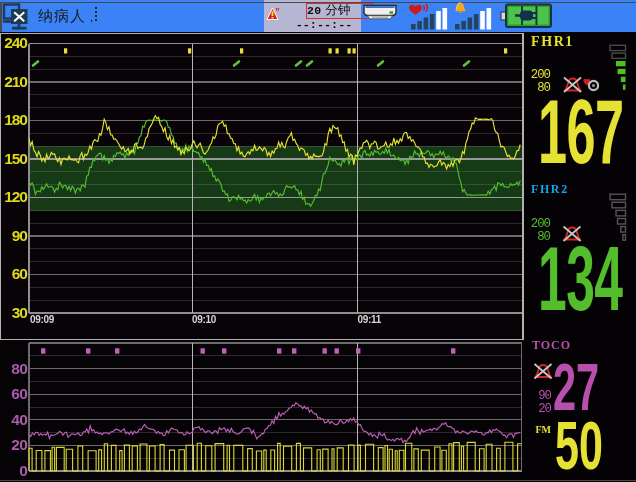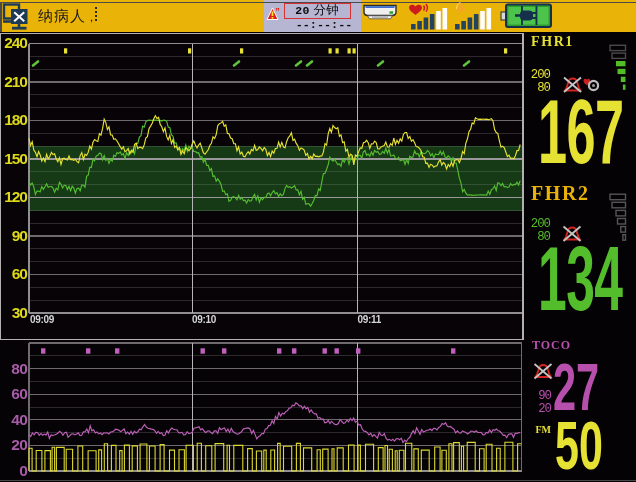--- a/index.html
+++ b/index.html
@@ -1,25 +1,25 @@
 <!DOCTYPE html>
 <html><head>
 <meta charset="utf-8">
 <style>
 html,body{margin:0;padding:0;background:#000;}
 #screen{position:relative;width:636px;height:482px;background:#060306;overflow:hidden;
   font-family:"Liberation Sans",sans-serif;}
 
-#topbar{position:absolute;left:0;top:0;width:636px;height:32px;background:#eab308;}
+#topbar{position:absolute;left:0;top:0;width:636px;height:32px;background:#3b82f6;}
 #topbar .lav{position:absolute;left:264px;top:0;width:97px;height:32px;background:#b6b5d2;}
 #topbar .topline{position:absolute;left:0;top:2px;width:636px;height:1px;background:#4a4a4a;}
 #admtxt{position:absolute;left:38px;top:7px;font-size:15px;color:#1a1a1a;letter-spacing:1px;}
 #itxt{position:absolute;left:95px;top:7px;width:2.2px;height:14px;border-left:2.2px dotted #2a2a2a;}
-#redbox{position:absolute;left:284px;top:3px;width:66.5px;height:15.5px;border:1.5px solid #d83030;box-sizing:border-box;
-  font-size:12.5px;color:#0a0a0a;text-align:center;line-height:12px;letter-spacing:0.3px;white-space:nowrap;}
+#redbox{position:absolute;left:306px;top:3px;width:66.5px;height:15.5px;border:1.5px solid #d83030;box-sizing:border-box;
+  font-size:12.5px;color:#0a0a0a;text-align:left;line-height:12px;letter-spacing:0.3px;white-space:nowrap;}
 #dashes{position:absolute;left:291px;top:17.5px;width:66px;text-align:center;font-size:11.8px;font-weight:bold;color:#0a0a0a;
   font-family:"Liberation Mono",monospace;letter-spacing:0px;}
 #datetxt{position:absolute;right:1.5px;top:4.2px;text-align:right;font-family:"Liberation Mono",monospace;
   font-weight:bold;font-size:11.5px;color:#0a0a0a;line-height:12.1px;}
 
 #mainbox{position:absolute;left:0;top:33px;width:524px;height:307px;background:#070307;
   border:1.5px solid #b3b0b0;border-right-width:2px;box-sizing:border-box;}
 #greenband{position:absolute;left:29px;top:146.2px;width:492.5px;height:64.1px;background:#163916;}
 .ylab{position:absolute;width:26px;text-align:right;left:1px;font-size:15.5px;font-weight:bold;color:#ddd919;
   letter-spacing:-1px;line-height:1;}
@@ -126,21 +126,21 @@
   <div class="tlab" style="left:30px">09:09</div>
   <div class="tlab" style="left:192px">09:10</div>
   <div class="tlab" style="left:357.5px">09:11</div>
 
   <div id="rpanel"></div>
   <div class="plab" style="left:531px;top:33.5px;font-size:14px;color:#e6e233;letter-spacing:1.6px;">FHR1</div>
   <div class="lim" style="left:523px;top:68.8px;color:#e6e233;">200</div>
   <div class="lim" style="left:523px;top:81.8px;color:#e6e233;">80</div>
   <div class="bignum" style="left:537.5px;top:85.5px;font-size:91.5px;color:#e6e233;transform:scaleX(0.571);letter-spacing:-1px;">167</div>
 
-  <div class="plab" style="left:531px;top:182px;font-size:20px;color:#eab308;letter-spacing:1.6px;">FHR2</div>
+  <div class="plab" style="left:531px;top:182px;font-size:12px;color:#0ea5e9;letter-spacing:1.6px;">FHR2</div>
   <div class="lim" style="left:523px;top:218.2px;color:#54bd2c;">200</div>
   <div class="lim" style="left:523px;top:230.8px;color:#54bd2c;">80</div>
   <div class="bignum" style="left:538px;top:233px;font-size:91.5px;color:#54bd2c;transform:scaleX(0.564);letter-spacing:-1px;">134</div>
 
   <div class="plab" style="left:532px;top:338px;font-size:12px;color:#b750ad;letter-spacing:1px;">TOCO</div>
   <div class="lim" style="left:524px;top:389.7px;color:#b750ad;">90</div>
   <div class="lim" style="left:524px;top:402.9px;color:#b750ad;">20</div>
   <div class="bignum" style="left:553px;top:352.7px;font-size:67px;color:#b750ad;transform:scaleX(0.62);">27</div>
 
   <div class="plab" style="left:535.5px;top:423.5px;font-size:10px;color:#e6e233;">FM</div>

